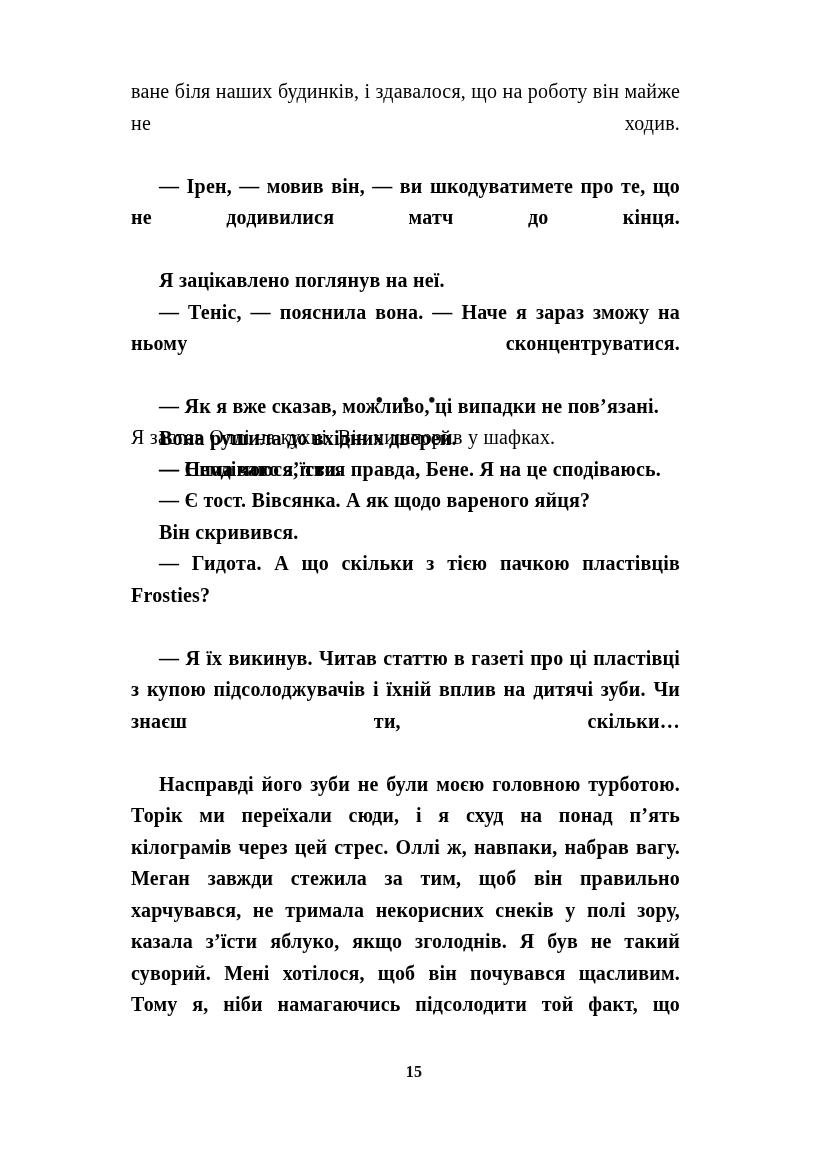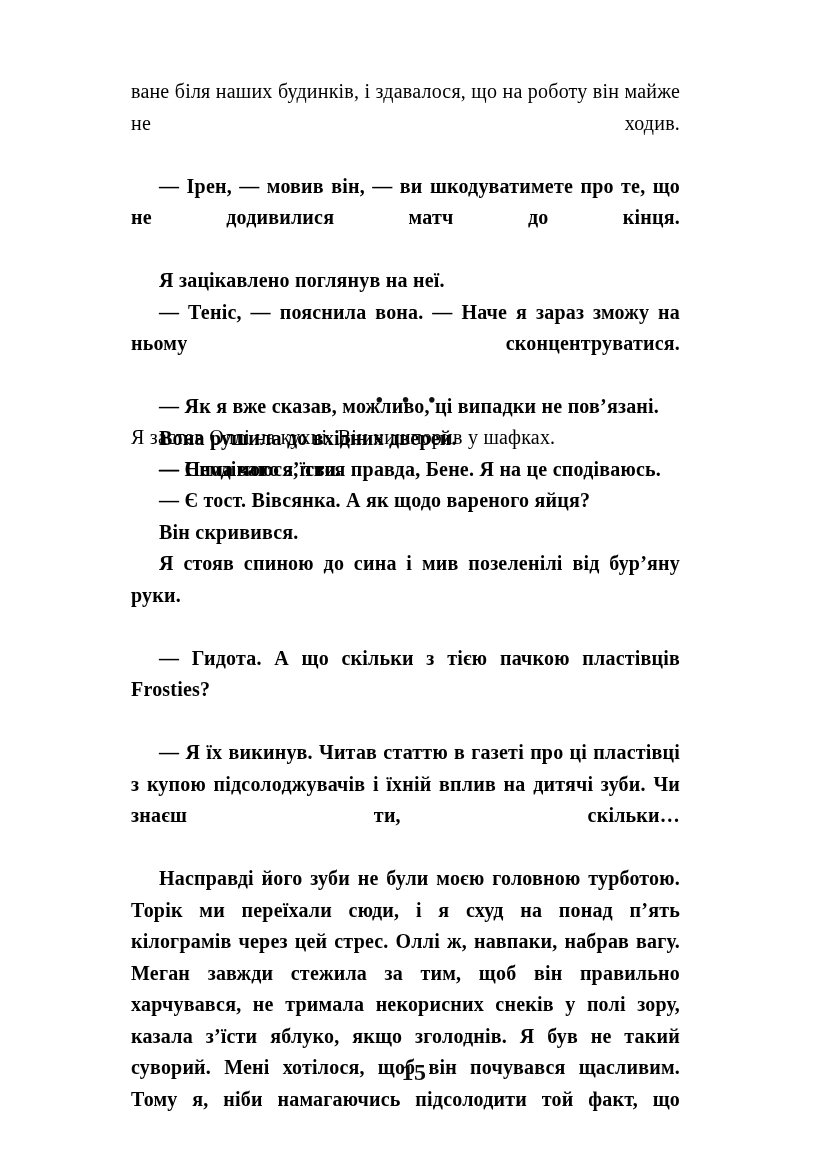--- a/index.html
+++ b/index.html
@@ -73,21 +73,21 @@
     left: 131px;
     top: 422px;
     width: 549px;
   }
   #page-number {
     position: absolute;
     left: 0;
     top: 1059px;
     width: 828px;
     text-align: center;
-    font-size: 24px;
+    font-size: 16px;
     font-weight: 700;
     line-height: 26px;
     letter-spacing: 0.02em;
     color: #0d0d0d;
   }
 </style>
 </head>
 <body>
 
 <div id="page">
@@ -102,21 +102,20 @@
     <p class="para indent no-stretch">— Сподіваюся, твоя правда, Бене. Я на це сподіваюсь.</p>
   </div>
 
   <div id="scene-divider">• • •</div>
 
   <div id="lower-block">
     <p class="para flush no-stretch">Я застав Оллі на кухні. Він нишпорив у шафках.</p>
     <p class="para indent no-stretch">— Нема чого з’їсти.</p>
     <p class="para indent no-stretch">— Є тост. Вівсянка. А як щодо вареного яйця?</p>
     <p class="para indent no-stretch">Він скривився.</p>
-    <p class="para indent">Я стояв спиною до сина і мив позеленілі від бур’яну руки.</p>
     <p class="para indent">— Гидота. А що скільки з тією пачкою пластівців Frosties?</p>
     <p class="para indent">— Я їх викинув. Читав статтю в газеті про ці пластівці з купою підсолоджувачів і їхній вплив на дитячі зуби. Чи знаєш ти, скільки…</p>
     <p class="para indent">Насправді його зуби не були моєю головною турботою. Торік ми переїхали сюди, і я схуд на понад п’ять кілограмів через цей стрес. Оллі ж, навпаки, набрав вагу. Меган завжди стежила за тим, щоб він правильно харчувався, не тримала некорисних снеків у полі зору, казала з’їсти яблуко, якщо зголоднів. Я був не такий суворий. Мені хотілося, щоб він почувався щасливим. Тому я, ніби намагаючись підсолодити той факт, що</p>
   </div>
 
   <div id="page-number">15</div>
 
 </div>
 
 </body></html>

